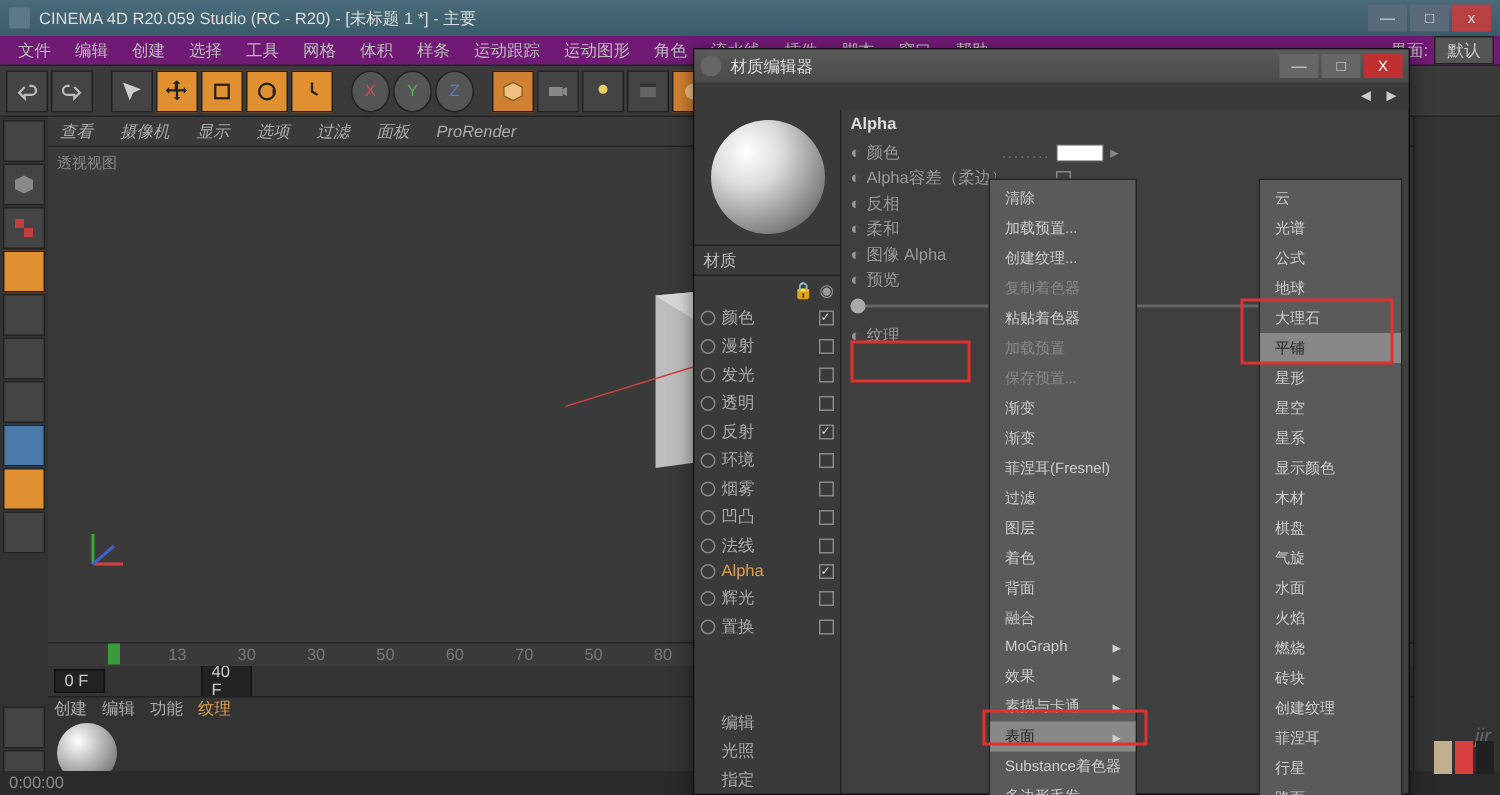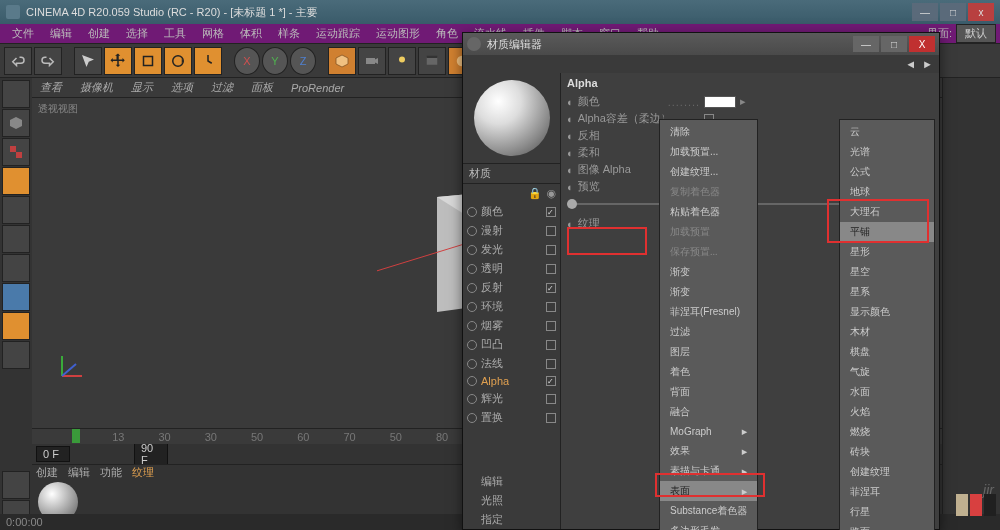--- a/index.html
+++ b/index.html
@@ -293,21 +293,21 @@
         <span>50</span>
         <span>60</span>
         <span>70</span>
         <span>50</span>
         <span>80</span>
         <span>90</span>
       </div>
       <div class="timeline-controls">
         <span class="tc-field">0 F</span>
         <div style="flex:0 0 60px"></div>
-        <span class="tc-field">90 F</span>
+        <span class="tc-field">40 F</span>
         <div style="flex:1"></div>
         <span class="tc-field">0 F</span>
         <div class="tc-btn">|◄</div>
         <div class="tc-btn">◄◄</div>
         <div class="tc-btn">◄</div>
         <div class="tc-btn play">►</div>
         <div class="tc-btn">►</div>
         <div class="tc-btn">►►</div>
         <div class="tc-btn">►|</div>
         <div class="tc-btn" style="color:#d04040">●</div>

